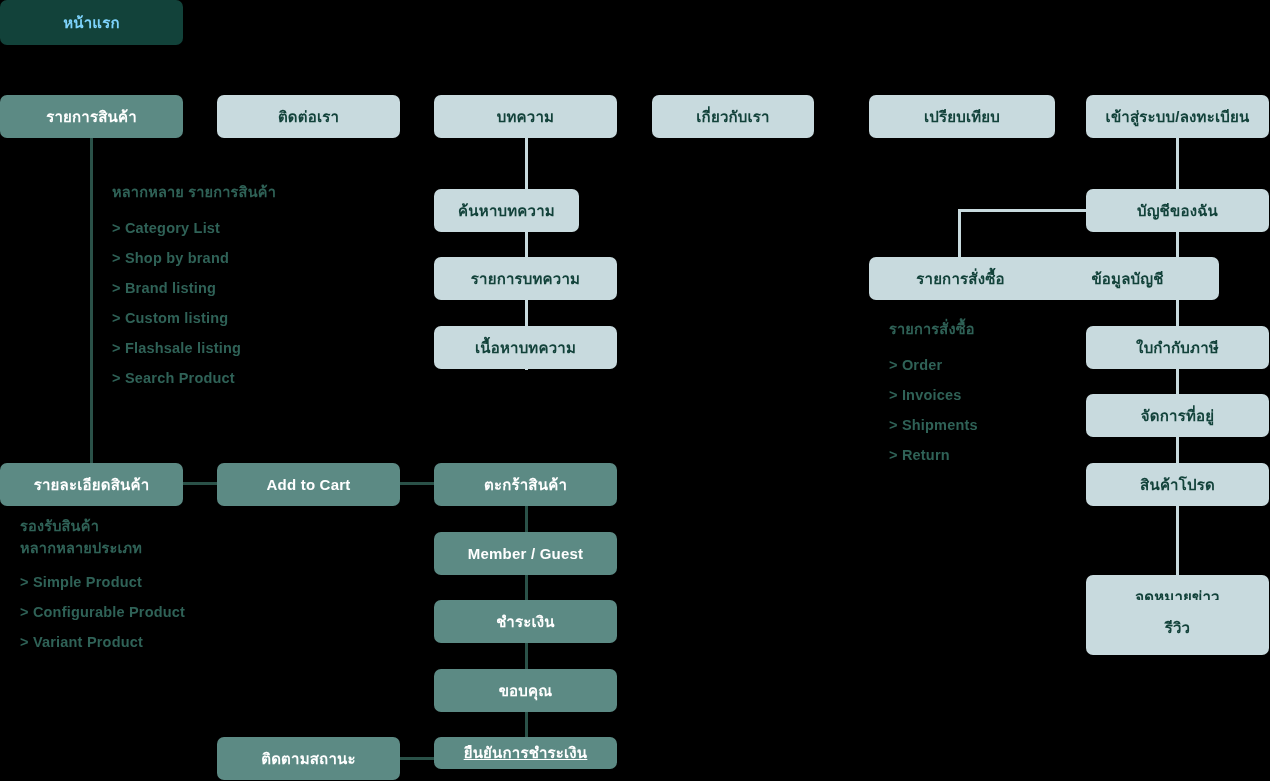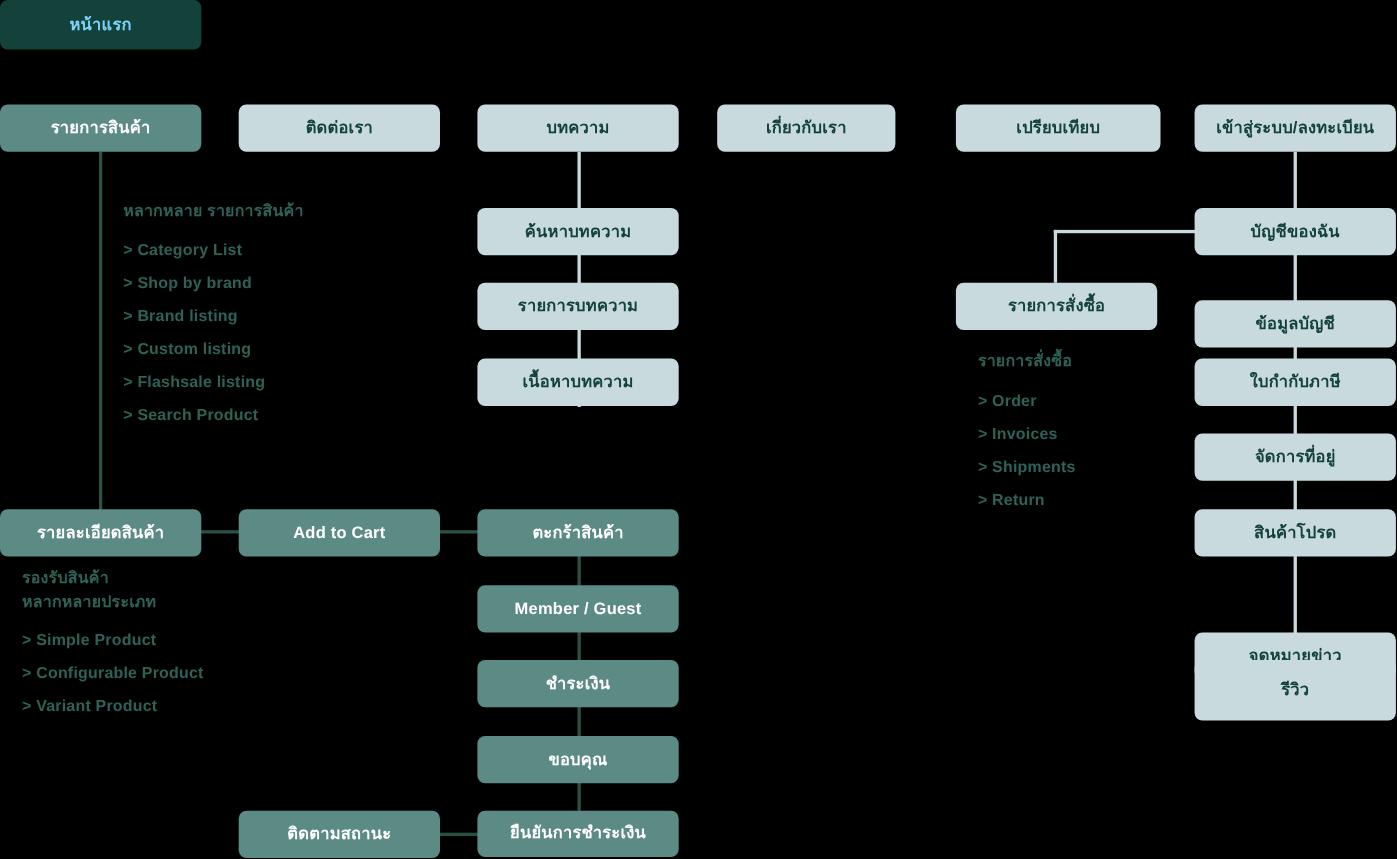--- a/index.html
+++ b/index.html
@@ -98,41 +98,41 @@
 
   <div class="node dark" style="left:0px; top:0px; width:183px; height:45px;">หน้าแรก</div>
 
   <div class="node teal" style="left:0px; top:95px; width:183px; height:43px;">รายการสินค้า</div>
   <div class="node light" style="left:217px; top:95px; width:183px; height:43px;">ติดต่อเรา</div>
   <div class="node light" style="left:434px; top:95px; width:183px; height:43px;">บทความ</div>
   <div class="node light" style="left:652px; top:95px; width:162px; height:43px;">เกี่ยวกับเรา</div>
   <div class="node light" style="left:869px; top:95px; width:186px; height:43px;">เปรียบเทียบ</div>
   <div class="node light" style="left:1086px; top:95px; width:183px; height:43px;">เข้าสู่ระบบ/ลงทะเบียน</div>
 
-  <div class="node light" style="left:434px; top:189px; width:183px; height:43px;">ค้นหาบทความ</div>
+  <div class="node light" style="left:434px; top:189px; width:145px; height:43px;">ค้นหาบทความ</div>
   <div class="node light" style="left:434px; top:257px; width:183px; height:43px;">รายการบทความ</div>
   <div class="node light" style="left:434px; top:326px; width:183px; height:43px;">เนื้อหาบทความ</div>
 
   <div class="node light" style="left:1086px; top:189px; width:183px; height:43px;">บัญชีของฉัน</div>
   <div class="node light" style="left:869px; top:257px; width:183px; height:43px;">รายการสั่งซื้อ</div>
-  <div class="node light" style="left:1086px; top:257px; width:183px; height:43px;margin-top:16px;">ข้อมูลบัญชี</div>
+  <div class="node light" style="left:1036px; top:257px; width:183px; height:43px;">ข้อมูลบัญชี</div>
   <div class="node light" style="left:1086px; top:326px; width:183px; height:43px;">ใบกำกับภาษี</div>
   <div class="node light" style="left:1086px; top:394px; width:183px; height:43px;">จัดการที่อยู่</div>
   <div class="node light" style="left:1086px; top:463px; width:183px; height:43px;">สินค้าโปรด</div>
   <div class="node light" style="left:1086px; top:531px; width:183px; height:43px;margin-top:44px;">จดหมายข่าว</div>
   <div class="node light" style="left:1086px; top:600px; width:183px; height:55px;">รีวิว</div>
 
   <div class="node teal" style="left:0px; top:463px; width:183px; height:43px;">รายละเอียดสินค้า</div>
   <div class="node teal" style="left:217px; top:463px; width:183px; height:43px;">Add to Cart</div>
   <div class="node teal" style="left:434px; top:463px; width:183px; height:43px;">ตะกร้าสินค้า</div>
   <div class="node teal" style="left:434px; top:532px; width:183px; height:43px;">Member / Guest</div>
   <div class="node teal" style="left:434px; top:600px; width:183px; height:43px;">ชำระเงิน</div>
   <div class="node teal" style="left:434px; top:669px; width:183px; height:43px;">ขอบคุณ</div>
   <div class="node teal" style="left:217px; top:737px; width:183px; height:43px;">ติดตามสถานะ</div>
-  <div class="node teal" style="left:434px; top:737px; width:183px; height:42px;">ยืนยันการชำระเงิน</div>
+  <div class="node teal" style="left:434px; top:737px; width:183px; height:32px;text-decoration:underline;">ยืนยันการชำระเงิน</div>
 
   <div class="notelist" style="left:112px; top:182px;">
     <div class="note-title">หลากหลาย รายการสินค้า</div>
     <div class="note-item">&gt; Category List</div>
     <div class="note-item">&gt; Shop by brand</div>
     <div class="note-item">&gt; Brand listing</div>
     <div class="note-item">&gt; Custom listing</div>
     <div class="note-item">&gt; Flashsale listing</div>
     <div class="note-item">&gt; Search Product</div>
   </div>

